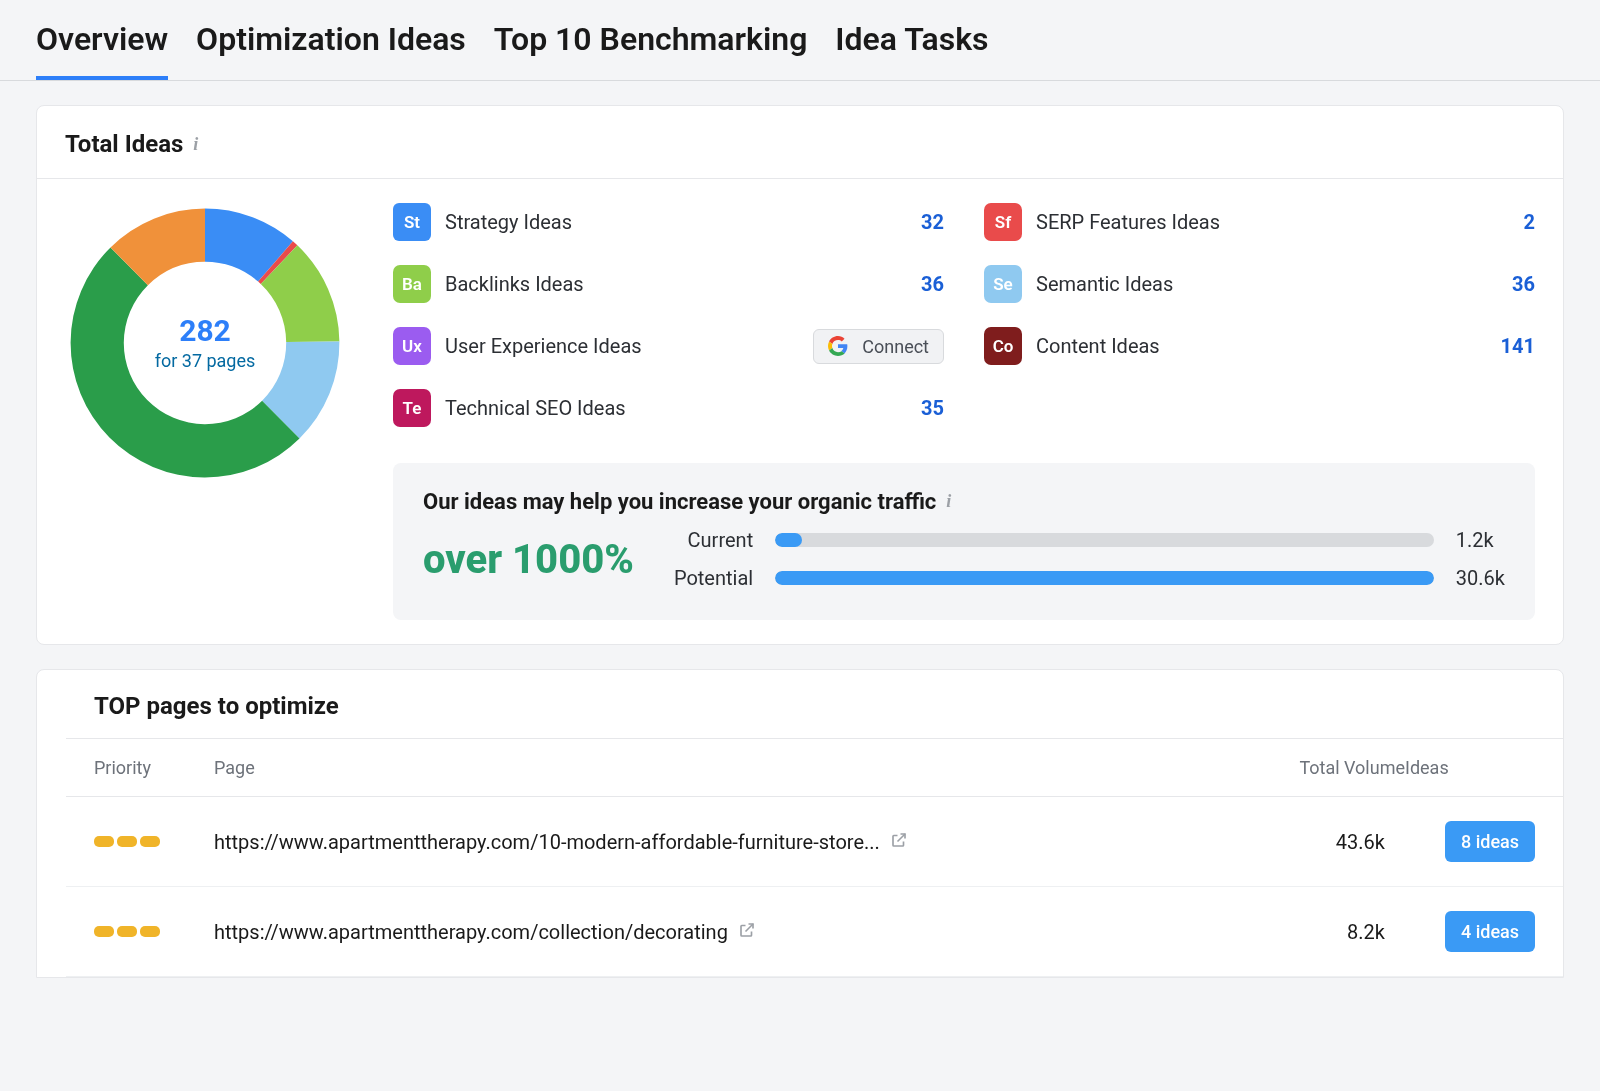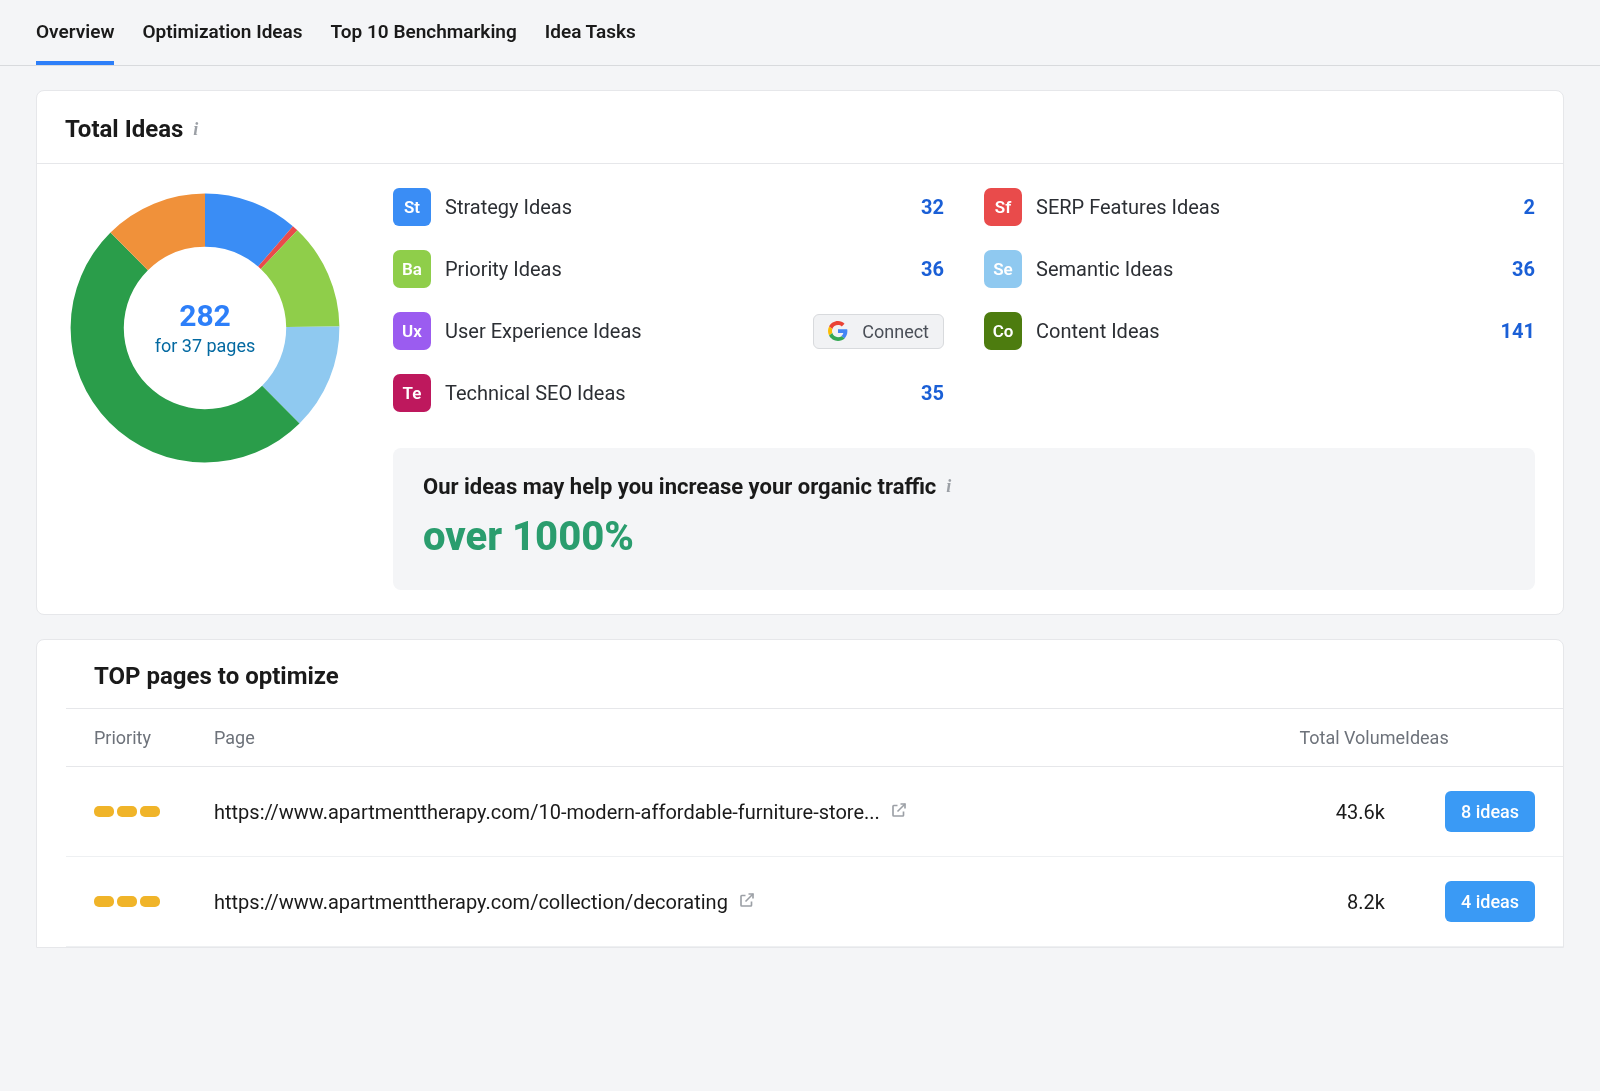--- a/index.html
+++ b/index.html
@@ -11,21 +11,21 @@
   }
   .tabs {
     display: flex;
     gap: 28px;
     padding: 0 36px;
     border-bottom: 1px solid #d8dadd;
     background: #f4f5f7;
   }
   .tab {
     padding: 20px 0 18px;
-    font-size: 19px;
+    font-size: 32px;
     font-weight: 600;
     color: #1a1a1a;
     cursor: pointer;
     border-bottom: 4px solid transparent;
     position: relative;
   }
   .tab.active { border-bottom-color: #2d7ff9; }
   .card {
     background: #fff;
     border: 1px solid #e6e7ea;
@@ -275,21 +275,21 @@
               <div class="idea-label">Strategy Ideas</div>
               <div class="idea-count">32</div>
             </div>
             <div class="idea-item">
               <div class="idea-chip" style="background: rgb(233, 75, 75);">Sf</div>
               <div class="idea-label">SERP Features Ideas</div>
               <div class="idea-count">2</div>
             </div>
             <div class="idea-item">
               <div class="idea-chip" style="background: rgb(143, 206, 74);">Ba</div>
-              <div class="idea-label">Priority Ideas</div>
+              <div class="idea-label">Backlinks Ideas</div>
               <div class="idea-count">36</div>
             </div>
             <div class="idea-item">
               <div class="idea-chip" style="background: rgb(143, 201, 240);">Se</div>
               <div class="idea-label">Semantic Ideas</div>
               <div class="idea-count">36</div>
             </div>
             <div class="idea-item">
               <div class="idea-chip" style="background: rgb(155, 92, 240);">Ux</div>
               <div class="idea-label">User Experience Ideas</div>
@@ -297,37 +297,49 @@
                 <svg class="g-icon" viewBox="0 0 48 48">
                   <path fill="#EA4335" d="M24 9.5c3.5 0 6.6 1.2 9 3.5l6.7-6.7C35.6 2.4 30.1 0 24 0 14.6 0 6.5 5.4 2.6 13.2l7.8 6C12.3 13.2 17.7 9.5 24 9.5z"></path>
                   <path fill="#4285F4" d="M46.5 24.5c0-1.6-.1-3.1-.4-4.5H24v9h12.7c-.6 3-2.3 5.5-4.8 7.2l7.5 5.8C43.8 37.6 46.5 31.6 46.5 24.5z"></path>
                   <path fill="#FBBC05" d="M10.4 28.8c-.5-1.5-.8-3.1-.8-4.8s.3-3.3.8-4.8l-7.8-6C.9 16.8 0 20.3 0 24s.9 7.2 2.6 10.8l7.8-6z"></path>
                   <path fill="#34A853" d="M24 48c6.5 0 12-2.1 16-5.8l-7.5-5.8c-2.1 1.4-4.9 2.3-8.5 2.3-6.3 0-11.7-3.7-13.6-9.7l-7.8 6C6.5 42.6 14.6 48 24 48z"></path>
                 </svg>
                 <span>Connect</span>
               </div>
             </div>
             <div class="idea-item">
-              <div class="idea-chip" style="background: #4d7c0f; border-radius: 7px;">Co</div>
+              <div class="idea-chip" style="background: #7f1d1d; border-radius: 7px;">Co</div>
               <div class="idea-label">Content Ideas</div>
               <div class="idea-count">141</div>
             </div>
             <div class="idea-item">
               <div class="idea-chip" style="background: #be185d;">Te</div>
               <div class="idea-label">Technical SEO Ideas</div>
               <div class="idea-count">35</div>
             </div>
           </div>
         <div class="traffic-box">
           <div class="traffic-title">
             <span>Our ideas may help you increase your organic traffic</span>
             <span class="info-icon">i</span>
           </div>
           <div class="traffic-row">
             <div class="traffic-pct">over 1000%</div>
+            <div class="bars" id="traffic-bars">
+                <div class="bar-label">Current</div>
+                <div class="bar-track">
+                  <div class="bar-fill" style="width: 4%;"></div>
+                </div>
+                <div class="bar-val">1.2k</div>
+                <div class="bar-label">Potential</div>
+                <div class="bar-track">
+                  <div class="bar-fill" style="width: 100%;"></div>
+                </div>
+                <div class="bar-val">30.6k</div>
+              </div>
           </div>
         </div>
       </div>
     </div>
   </div>
 </div>
 
 <div class="card" style="margin-bottom:0; border-bottom-left-radius:0; border-bottom-right-radius:0;padding-left:29px;">
   <div class="table-header">
     <span class="card-title">TOP pages to optimize</span>

